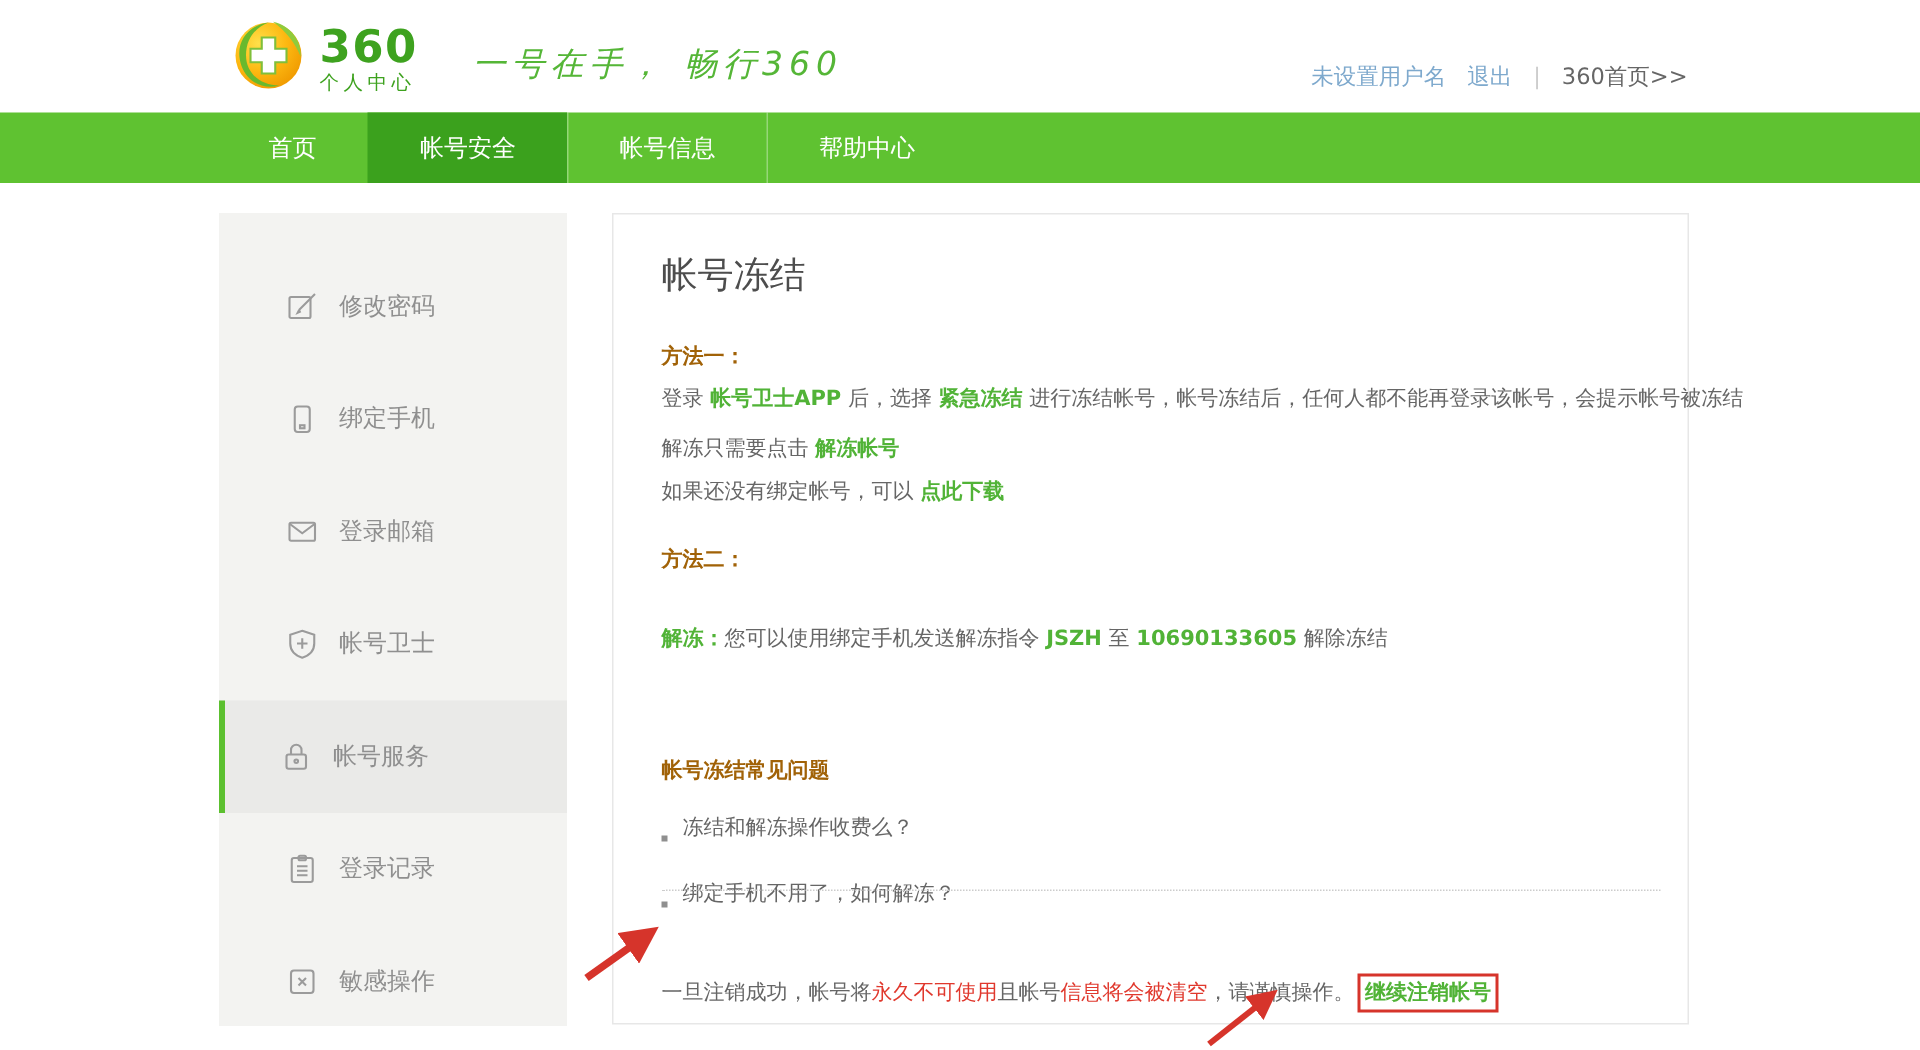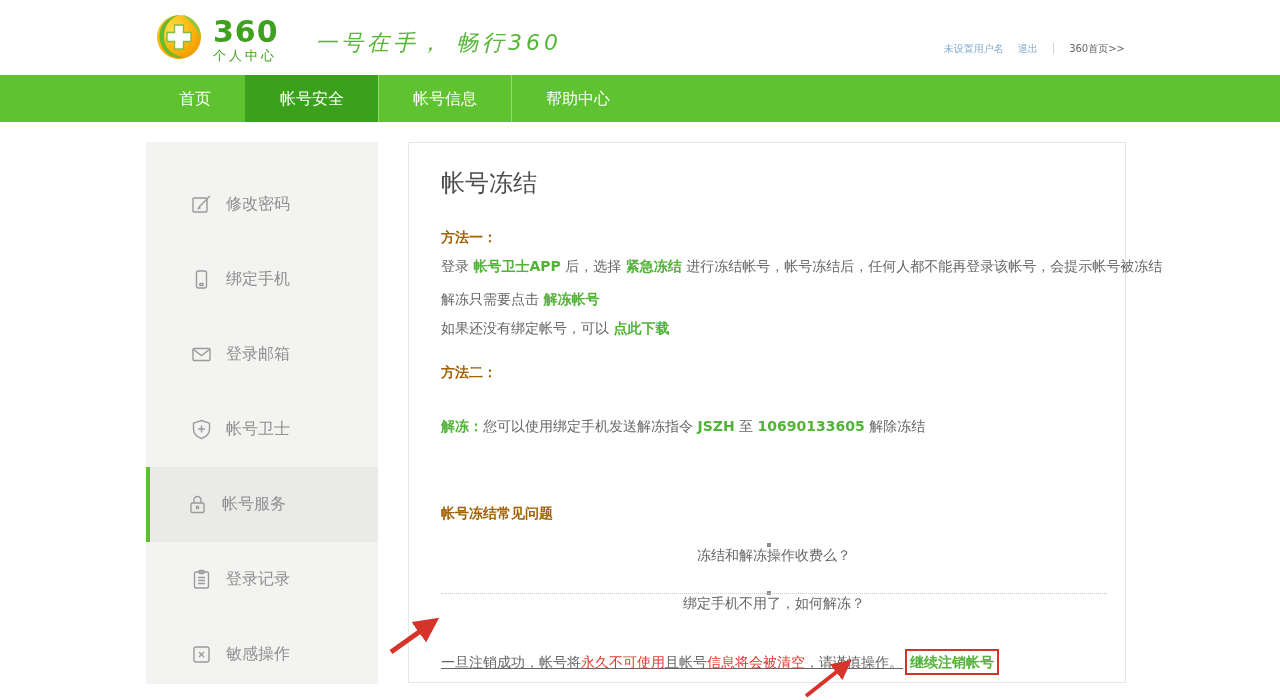--- a/index.html
+++ b/index.html
@@ -7,21 +7,21 @@
   body { font-family:"DejaVu Sans","Liberation Sans",sans-serif; }
   .page { position:relative; width:1280px; height:700px; background:#fff; overflow:hidden; }
 
   
   .header { position:absolute; left:0; top:0; width:1280px; height:75px; background:#fff; }
   .logo-wrap { position:absolute; left:153px; top:11px; display:flex; align-items:center; }
   .logo-text { margin-left:8px; line-height:1; }
   .logo-brand { font-size:30px; font-weight:bold; color:#3ea21f; letter-spacing:1px; }
   .logo-sub { font-size:13px; color:#3ea21f; letter-spacing:3px; margin-top:2px; }
   .slogan { position:absolute; left:315px; top:28px; font-size:22px; color:#55b637; font-style:italic; letter-spacing:4px; }
-  .header-links { position:absolute; right:155px; top:42px; font-size:10px; color:#666; display:flex; gap:14px; }
+  .header-links { position:absolute; right:155px; top:42px; font-size:15px; color:#666; display:flex; gap:14px; }
   .header-links .blue { color:#7ea9cd; text-decoration:none; cursor:pointer; }
   .header-links .sep { color:#ccc; }
   .header-links .home { color:#666; text-decoration:none; cursor:pointer; }
 
   
   .nav { position:absolute; left:0; top:75px; width:1280px; height:47px; background:#5fc231; display:flex; padding-left:145px; }
   .nav-item { height:47px; line-height:47px; padding:0 34px; color:#fff; font-size:16px; cursor:pointer; position:relative; }
   .nav-item + .nav-item { border-left:1px solid rgba(255,255,255,.35); }
   .nav-item.active { background:#3ba11d; border-left-color:transparent; }
 
@@ -34,21 +34,21 @@
 
   
   .panel { position:absolute; left:408px; top:142px; width:718px; height:541px; background:#fff; border:1px solid #e7e7e7; }
   .panel .abs { position:absolute; left:32px; right:18px; }
   .page-title { font-size:24px; color:#4d4d4d; }
   .sec-head { font-size:14px; font-weight:bold; color:#a16207; }
   .body-line { font-size:14px; color:#666; line-height:20px; white-space:nowrap; }
   .glink { color:#51b337; font-weight:bold; text-decoration:none; cursor:pointer; }
   .gbold { color:#51b337; font-weight:bold; }
   .faq-list { list-style:none; }
-  .faq-list li { display:flex; align-items:center; font-size:14px; color:#666; margin-bottom:26px;flex-direction:column; }
+  .faq-list li { display:flex; align-items:flex-end; font-size:14px; color:#666; margin-bottom:26px; }
   .bullet { width:4px; height:4px; background:#8f8f8f; margin-right:10px; flex:0 0 auto; }
   .dotted-sep { border:0; border-top:1px dotted #ccc; height:0; }
   .cancel-box { display:inline-block; border:3px solid #d6342b; padding:3px 10px 5px 10px; }
   .cancel-title { font-size:20px; color:#555; }
   .redtxt { color:#e0382d; }
   .continue-box { display:inline-block; border:2px solid #d6342b; padding:1px 3px; margin-left:2px; }
   .annot-svg { position:absolute; pointer-events:none; }
 </style>
 </head>
 <body>
@@ -188,21 +188,21 @@
         </li>
       <li>
           <span class="bullet"></span>
           <span>绑定手机不用了，如何解冻？</span>
         </li>
     </ul>
 
     <hr class="abs dotted-sep" style="top:450px;">
 
 
-    <div class="abs body-line" style="top:506px;text-decoration:underline;">
+    <div class="abs body-line" style="top:506px;">
       <span>一旦注销成功，帐号将</span><span class="redtxt">永久不可使用</span><span>且帐号</span><span class="redtxt">信息将会被清空</span><span>，请谨慎操作。</span><span class="continue-box"><a class="glink">继续注销帐号</a></span>
     </div>
   </div>
 
   <svg class="annot-svg" style="left:386px; top:612px;" width="58" height="46">
     <defs>
         <marker id="ah1" markerWidth="5" markerHeight="5" refX="2.5" refY="2.5" orient="auto">
           <path d="M0,0 L5,2.5 L0,5 z" fill="#d6342b"></path>
         </marker>
       </defs>

